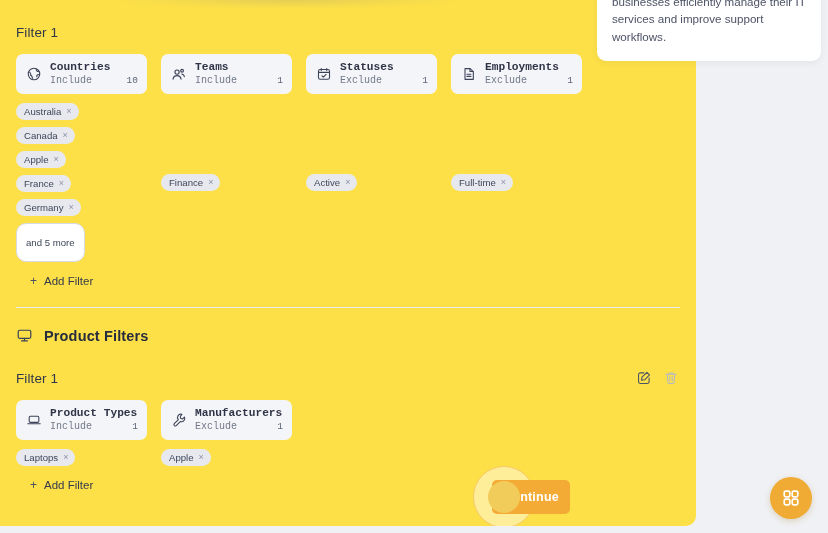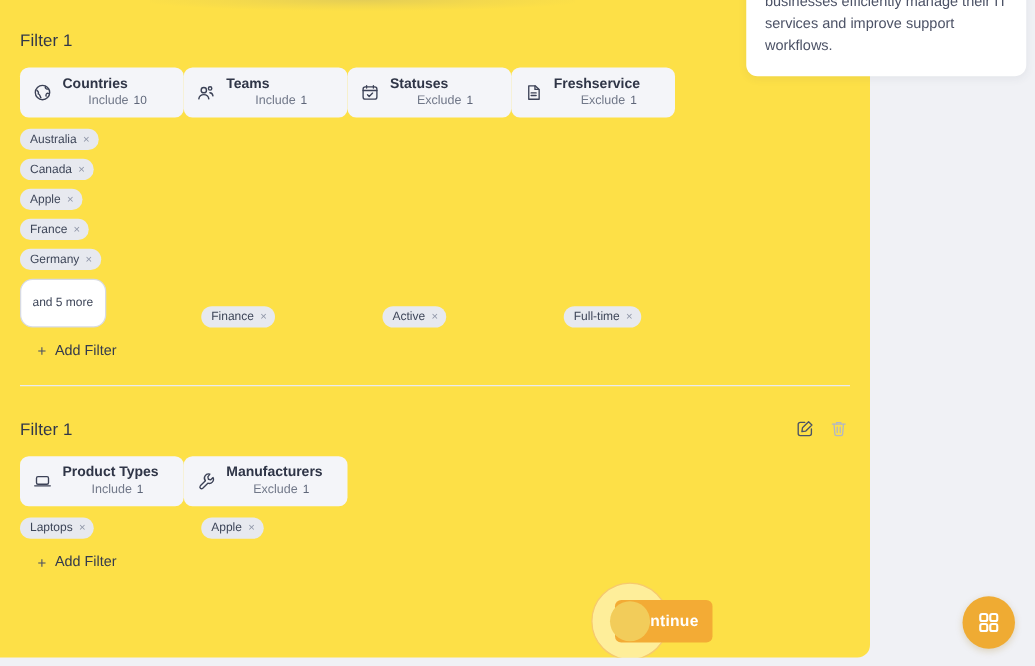--- a/index.html
+++ b/index.html
@@ -67,21 +67,23 @@
     width: 17px;
     height: 17px;
     display: block;
     cursor: pointer;
   }
   .icon-btn svg { display: block; }
 
   
   .card-row {
     display: flex;
+    gap: 14px;
     margin-top: 10px;
+    font-family: Liberation Mono, monospace;
   }
   .crit-card {
     width: 131px;
     height: 40px;
     background: #f4f5f9;
     border-radius: 7px;
     display: flex;
     align-items: center;
     padding: 0 9px;
     gap: 8px;
@@ -106,40 +108,40 @@
     font-size: 11.2px;
     font-weight: bold;
     color: #2e3murky;
     color: #2f3547;
     line-height: 13px;
     white-space: nowrap;
   }
   .crit-sub {
     display: flex;
     align-items: baseline;
-    justify-content: center;
+    justify-content: space-between;
     line-height: 12px;
     margin-top: 1px;
   }
   .crit-mode {
     font-size: 10px;
     color: #717889;
   }
   .crit-count {
     font-size: 9.5px;
     color: #5e6679;
     padding-left: 4px;
   }
 
   
   .chips-row {
     display: flex;
     gap: 14px;
     margin-top: 9px;
-    align-items: flex-end;
+    align-items: center;
   }
   .chips-col {
     width: 131px;
     flex: 0 0 131px;
     display: flex;
     flex-direction: column;
     align-items: flex-start;
     gap: 7px;
   }
   .chip {
@@ -370,21 +372,21 @@
         </div>
         <div class="crit-card">
           <span class="crit-icon">
             <svg width="16" height="16" viewBox="0 0 20 20" fill="none" stroke="currentColor" stroke-width="1.35" stroke-linecap="round" stroke-linejoin="round">
               <path d="M5 3.3h6.4L15.4 7v9.7H5z"></path>
               <path d="M11.2 3.4v3.5h3.9"></path>
               <path d="M7.4 10.4h5M7.4 13h5"></path>
             </svg>
           </span>
           <div class="crit-body">
-            <div class="crit-name">Freshservice</div>
+            <div class="crit-name">Employments</div>
             <div class="crit-sub">
               <span class="crit-mode">Exclude</span>
               <span class="crit-count">1</span>
             </div>
           </div>
         </div>
       </div><div class="chips-row">
         <div class="chips-col">
           <span class="chip">
             <span>Australia</span>
@@ -422,21 +424,29 @@
         </div>
         <div class="chips-col">
           <span class="chip">
             <span>Full-time</span>
             <span class="x">×</span>
           </span>
         </div>
       </div><div class="add-filter">
         <span class="plus">+</span>
         <span>Add Filter</span>
-      </div><div class="divider"></div><div class="filter-head" style="margin-top: 22px;">
+      </div><div class="divider"></div><div class="section-head">
+        <span class="section-icon">
+          <svg width="17" height="17" viewBox="0 0 20 20" fill="none" stroke="currentColor" stroke-width="1.4" stroke-linecap="round" stroke-linejoin="round">
+            <rect x="2.6" y="3.8" width="14.8" height="9.6" rx="1.8"></rect>
+            <path d="M10 13.4v3M6.6 16.4h6.8"></path>
+          </svg>
+        </span>
+        <div class="section-title">Product Filters</div>
+      </div><div class="filter-head" style="margin-top: 22px;">
         <div class="filter-title">Filter 1</div>
         <div class="head-actions">
           <span class="icon-btn">
             <svg width="16" height="16" viewBox="0 0 20 20" fill="none" stroke="#4c5365" stroke-width="1.35" stroke-linecap="round" stroke-linejoin="round">
               <path d="M16.4 10.2v4.6a2 2 0 0 1-2 2H5.2a2 2 0 0 1-2-2V5.6a2 2 0 0 1 2-2h4.6"></path>
               <path d="M13.6 2.9l3.3 3.3-6.1 6.1-3.9.6.6-3.9z"></path>
             </svg>
           </span>
           <span class="icon-btn">
             <svg width="16" height="16" viewBox="0 0 20 20" fill="none" stroke="#b2b7c4" stroke-width="1.3" stroke-linecap="round" stroke-linejoin="round">

